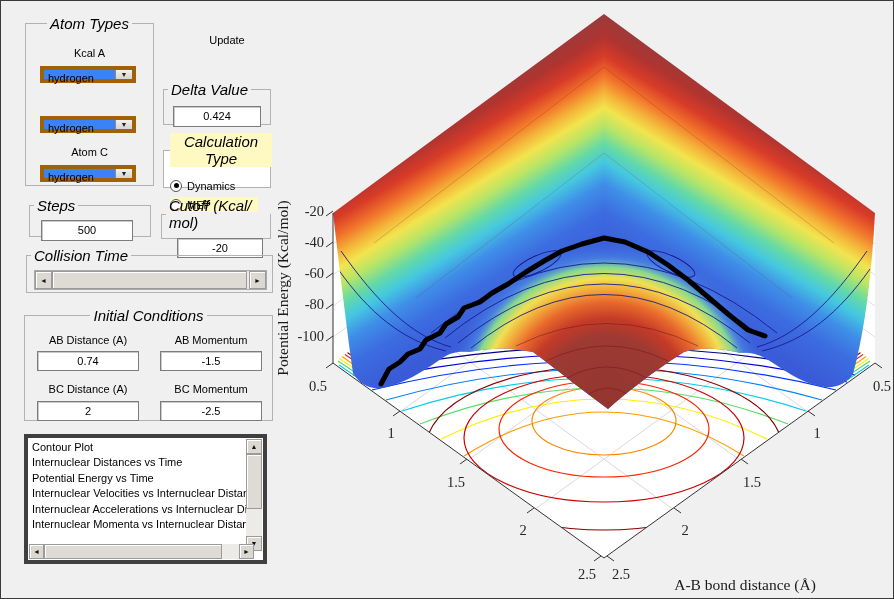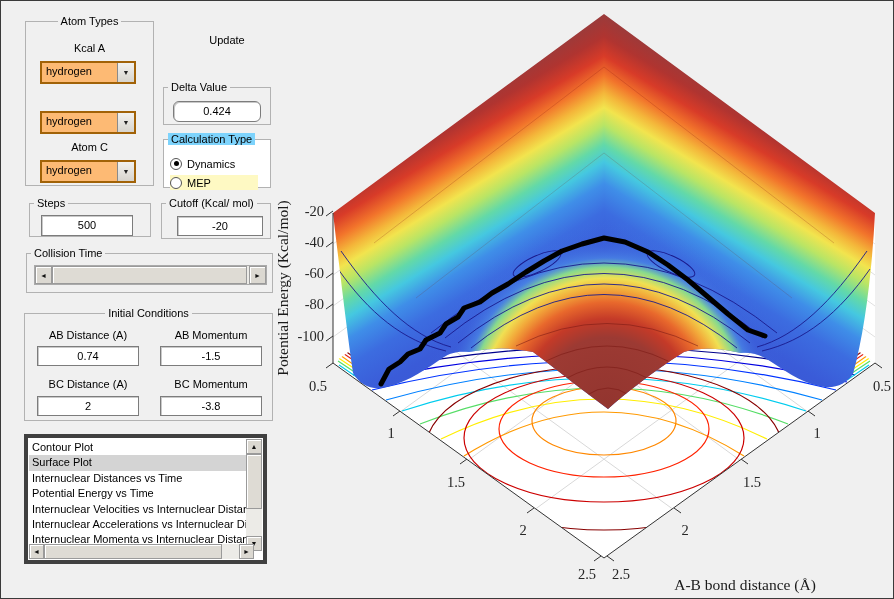--- a/index.html
+++ b/index.html
@@ -1,27 +1,27 @@
 <!DOCTYPE html>
 <html><head>
 <meta charset="utf-8">
 <style>
   html,body{margin:0;padding:0;}
   body{width:894px;height:599px;position:relative;background:#f0f0f0;
        font-family:"Liberation Sans",sans-serif;font-size:11px;color:#000;overflow:hidden;
        border:1px solid #3a3a3a;box-sizing:border-box;}
   
   fieldset{position:absolute;margin:0;padding:0;border:1px solid #b2b2b2;background:transparent;}
-  legend{font-size:11px;padding:0 3px;margin-left:4px;}
+  legend{font-size:15px;padding:0 3px;margin-left:4px;font-style:italic;}
   legend.centered{margin:0 auto;}
   .abs{position:absolute;}
   .lbl{position:absolute;width:100%;text-align:center;}
   .edit{position:absolute;background:#fff;border:1px solid #7c7c7c;
         box-shadow:inset 1px 1px 0 #c9c9c9;text-align:center;line-height:19px;font-size:11px;}
-  .dropdown{position:absolute;background:#fdba74;border:2px solid #a16207;height:23px;box-sizing:border-box;}
+  .dropdown{position:absolute;background:#3b82f6;border:4px solid #a16207;height:17px;box-sizing:border-box;}
   .dropdown .dd-text{position:absolute;left:4px;top:2px;}
   .dd-btn{position:absolute;right:0;top:0;width:16px;height:100%;
           background:linear-gradient(#f2f1ee,#d7d4cd);border-left:1px solid #8a8a8a;
           display:flex;align-items:center;justify-content:center;font-size:7px;color:#222;}
   .radio-row{position:absolute;left:6px;display:flex;align-items:center;height:15px;width:88px;}
   .radio{width:10px;height:10px;border-radius:50%;border:1px solid #555;background:#fff;
          margin-right:5px;position:relative;flex:none;}
   .radio.checked::after{content:"";position:absolute;left:2.5px;top:2.5px;width:5px;height:5px;
          border-radius:50%;background:#000;}
   
@@ -58,25 +58,25 @@
   <div class="dropdown" style="left:14px;top:133px;width:96px;">
     <span class="dd-text">hydrogen</span>
     <span class="dd-btn">▼</span>
   </div>
 </fieldset>
 
 <div id="update-btn">Update</div>
 
 <fieldset style="left:162px;top:80px;width:106px;height:42px;">
   <legend>Delta Value</legend>
-  <div class="edit" style="left:9px;top:8px;width:86px;height:19px;border-radius:6px;">0.424</div>
+  <div class="edit" style="left:9px;top:8px;width:86px;height:19px;">0.424</div>
 </fieldset>
 
 <fieldset id="calc-box" style="left:162px;top:132px;width:106px;height:53px;">
-  <legend style="background:#7dd3fc;">Calculation Type</legend>
+  <legend style="background:#fef9c3;text-align:center;">Calculation Type</legend>
   <div class="radio-row" style="top:11px;">
     <span class="radio checked"></span>
     <span>Dynamics</span>
   </div>
   <div class="radio-row mep-row" style="top:30px;">
     <span class="radio"></span>
     <span>MEP</span>
   </div>
 </fieldset>
 
@@ -101,27 +101,26 @@
 
 <fieldset style="left:23px;top:306px;width:247px;height:112px;">
   <legend class="centered">Initial Conditions</legend>
   <div class="abs" style="left:12px;top:10px;width:102px;text-align:center;">AB Distance (A)</div>
   <div class="abs" style="left:135px;top:10px;width:102px;text-align:center;">AB Momentum</div>
   <div class="edit" style="left:12px;top:27px;width:100px;height:18px;">0.74</div>
   <div class="edit" style="left:135px;top:27px;width:100px;height:18px;">-1.5</div>
   <div class="abs" style="left:12px;top:59px;width:102px;text-align:center;">BC Distance (A)</div>
   <div class="abs" style="left:135px;top:59px;width:102px;text-align:center;">BC Momentum</div>
   <div class="edit" style="left:12px;top:77px;width:100px;height:18px;">2</div>
-  <div class="edit" style="left:135px;top:77px;width:100px;height:18px;">-3.8</div>
+  <div class="edit" style="left:135px;top:77px;width:100px;height:18px;">-2.5</div>
 </fieldset>
 
 <div class="listbox" style="left:23px;top:433px;width:243px;height:130px;">
   <div class="abs" style="left:1px;top:2px;width:224px;height:110px;overflow:hidden;">
     <div class="list-item">Contour Plot</div>
-    <div class="list-item selected">Surface Plot</div>
     <div class="list-item">Internuclear Distances vs Time</div>
     <div class="list-item">Potential Energy vs Time</div>
     <div class="list-item">Internuclear Velocities vs Internuclear Distance</div>
     <div class="list-item">Internuclear Accelerations vs Internuclear Distance</div>
     <div class="list-item">Internuclear Momenta vs Internuclear Distance</div>
   </div>
 
   <div class="abs sb-track" style="right:1px;top:1px;width:16px;height:112px;">
     <div class="sb-btn" style="left:0;top:0;width:16px;height:15px;">▲</div>
     <div class="sb-thumb" style="left:0;top:15px;width:16px;height:55px;"></div>

